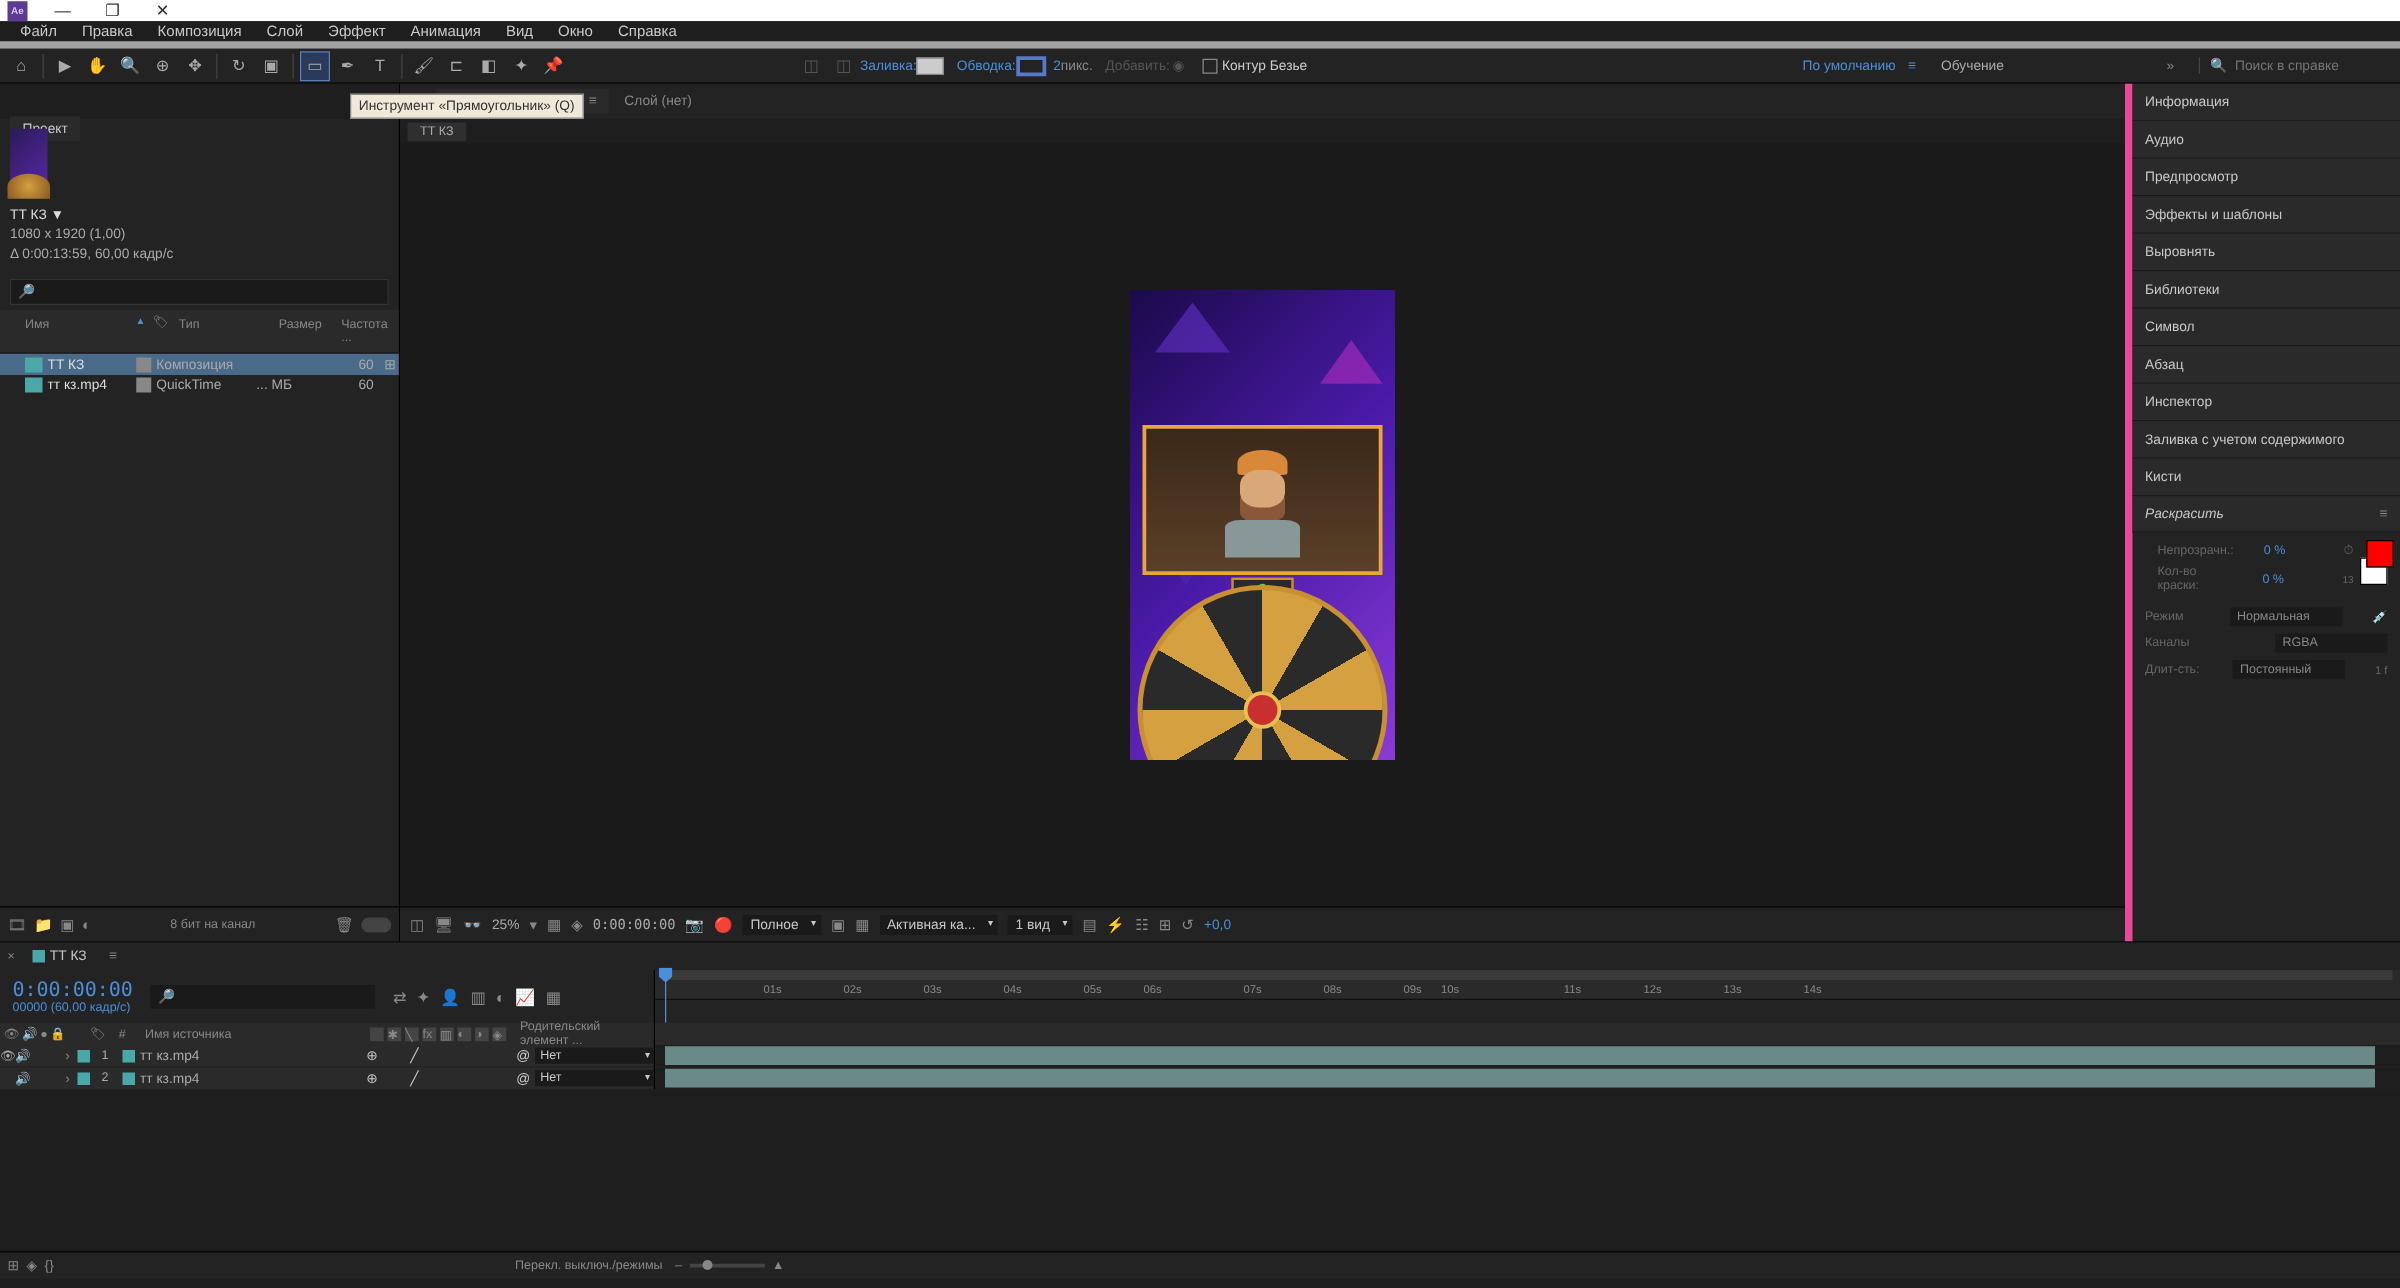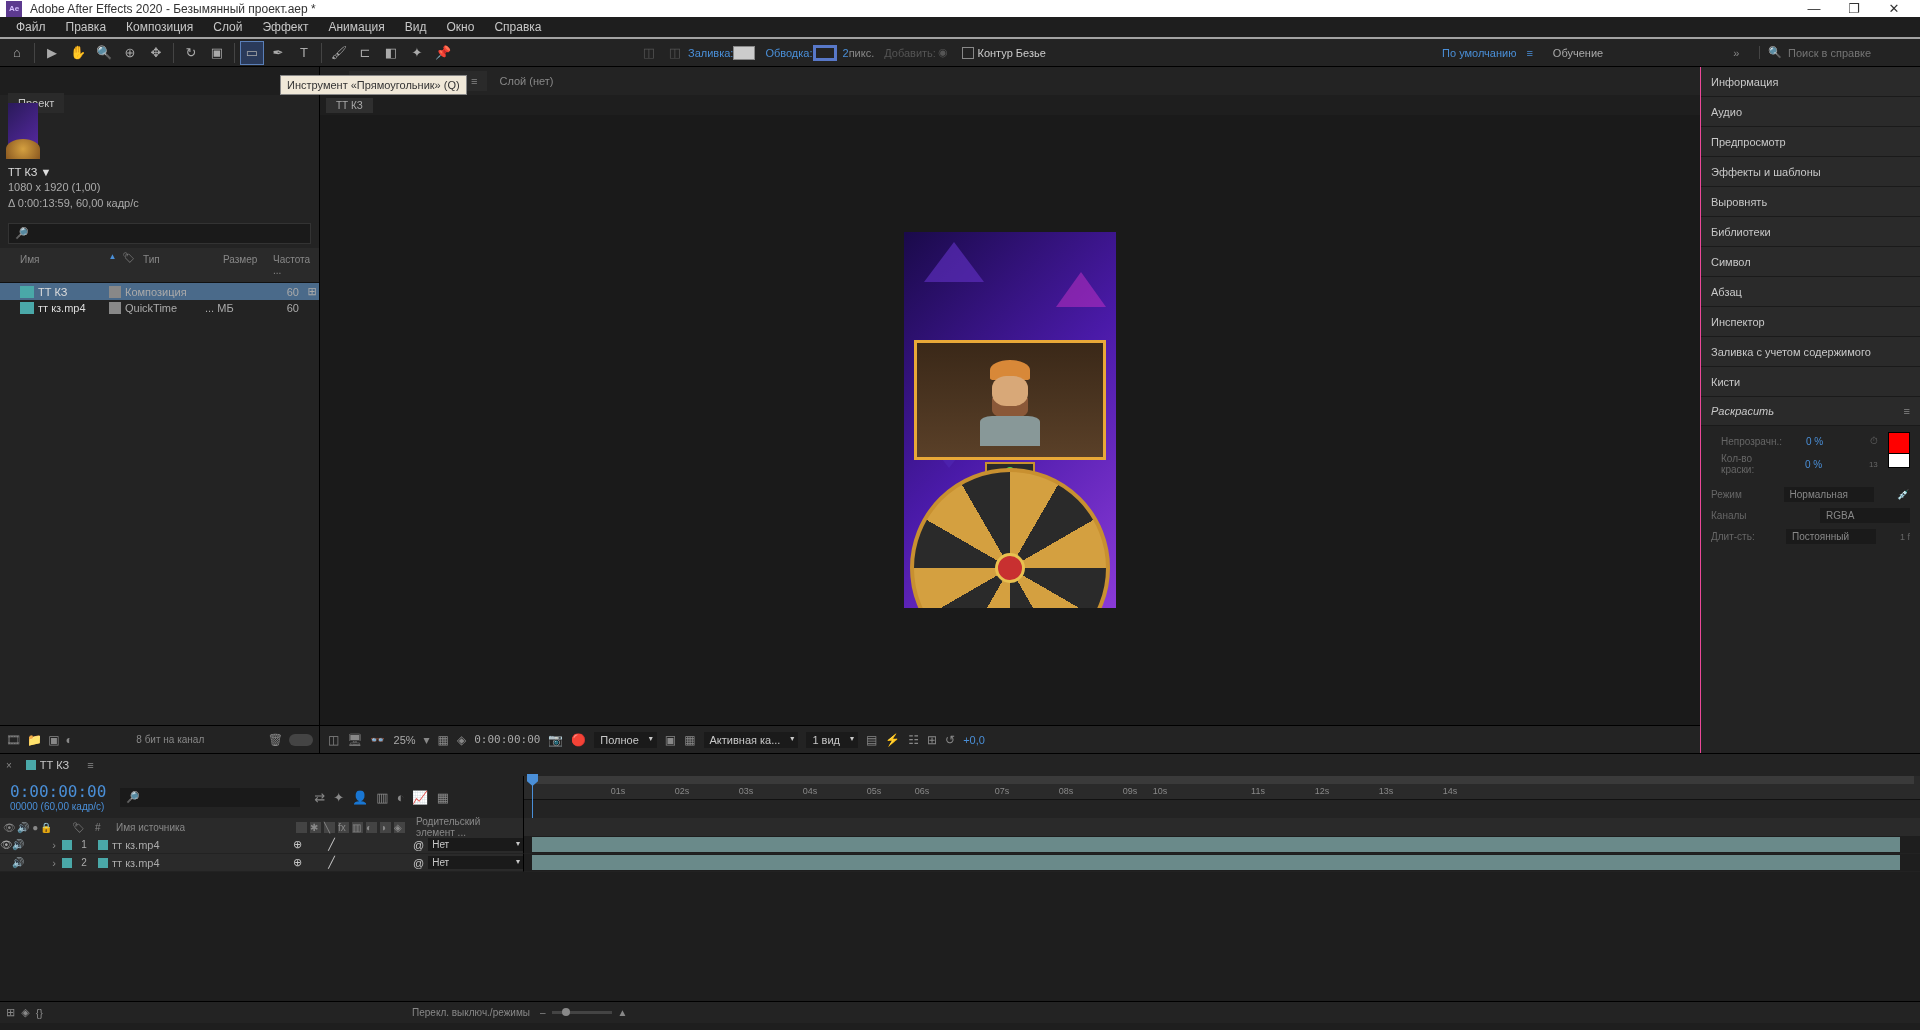--- a/index.html
+++ b/index.html
@@ -5,21 +5,21 @@
 * { margin: 0; padding: 0; box-sizing: border-box; font-family: 'Segoe UI', Tahoma, sans-serif; user-select: none; }
 body { background: #1e1e1e; color: #c8c8c8; font-size: 11px; overflow: hidden; width: 1920px; height: 1030px; }
 
 
 .titlebar { height: 17px; background: #fff; display: flex; align-items: center; padding: 0 6px; color: #333; }
 .titlebar .ae-logo { width: 16px; height: 16px; background: #5c3a8f; display: flex; align-items: center; justify-content: center; font-size: 8px; color: #d6bfff; font-weight: bold; margin-right: 8px; }
 .titlebar .title-text { flex: 1; font-size: 12px; }
 .titlebar .win-btn { width: 40px; height: 24px; display: flex; align-items: center; justify-content: center; font-size: 13px; }
 
 
-.menubar { height: 22px; background: #1e1e1e; display: flex; align-items: center; padding: 0 6px; border-bottom: 2px solid #a3a3a3; }
+.menubar { height: 22px; background: #1e1e1e; display: flex; align-items: center; padding: 0 6px; border-bottom: 6px solid #a3a3a3; }
 .menubar .menu-item { padding: 3px 10px; font-size: 12px; color: #c8c8c8; cursor: pointer; }
 
 
 .toolbar { height: 28px; background: #232323; display: flex; align-items: center; padding: 0 4px; border-bottom: 1px solid #000; }
 .tool-btn { width: 24px; height: 24px; display: flex; align-items: center; justify-content: center; margin: 0 1px; color: #aaa; cursor: pointer; font-size: 13px; }
 .tool-btn.rect-active { border: 1px solid #5a7fb8; background: #2a3a5a; }
 .tool-sep { width: 1px; height: 20px; background: #444; margin: 0 4px; }
 .toolbar-right { margin-left: auto; display: flex; align-items: center; gap: 10px; }
 .toolbar-label { font-size: 11px; color: #888; }
 .toolbar-label.blue { color: #4a8fd8; }
@@ -90,21 +90,21 @@
 .pointer { position: absolute; bottom: 128px; left: 50%; transform: translateX(-50%); width: 50px; height: 18px; background: #2a2a2a; border: 2px solid #c89030; }
 .pointer-dot { width: 8px; height: 8px; background: #4ad84a; border-radius: 50%; margin: 3px auto; }
 .viewer-footer { height: 28px; background: #232323; display: flex; align-items: center; padding: 0 8px; gap: 8px; border-top: 1px solid #000; }
 .vf-btn { color: #888; font-size: 12px; }
 .vf-text { font-size: 11px; color: #aaa; }
 .vf-dropdown { padding: 2px 18px 2px 6px; background: #1a1a1a; font-size: 11px; position: relative; }
 .vf-dropdown::after { content: '▾'; position: absolute; right: 4px; font-size: 8px; }
 .vf-blue { color: #4a8fd8; }
 
 
-.right-panels { width: 220px; background: #232323; border-left: 1px solid #ec4899; display: flex; flex-direction: column; }
+.right-panels { width: 220px; background: #232323; border-left: 6px solid #ec4899; display: flex; flex-direction: column; }
 .rp-item { height: 30px; display: flex; align-items: center; padding: 0 10px; font-size: 11px; border-bottom: 1px solid #1a1a1a; cursor: pointer; background: #2a2a2a; }
 .rp-section { padding: 8px 10px; font-size: 11px; font-style: italic; }
 .rp-section.header-row { display: flex; align-items: center; background: #2a2a2a; border-bottom: 1px solid #1a1a1a; }
 .rp-section .menu-ic { margin-left: auto; color: #888; }
 .rp-row { display: flex; align-items: center; padding: 3px 10px; font-size: 10px; color: #666; gap: 24px; }
 .rp-row .label { flex: 1; }
 .rp-row .val { color: #4a8fd8; width: 40px; }
 .rp-dropdown { background: #1a1a1a; padding: 2px 6px; font-size: 10px; color: #888; width: 90px; }
 .color-swatches { position: relative; width: 36px; height: 36px; margin-left: auto; }
 .color-swatches .fg { position: absolute; top: 0; left: 0; width: 22px; height: 22px; background: #ff0000; border: 1px solid #000; z-index: 2; }
@@ -160,23 +160,20 @@
 .tl-footer-right { flex: 1; display: flex; align-items: center; gap: 8px; padding-left: 10px;}
 .tl-zoom { display: flex; align-items: center; gap: 6px; font-size: 10px; color: #888;}
 .tl-zoom-slider { width: 60px; height: 3px; background: #444; position: relative;}
 .tl-zoom-slider::after { content:''; position: absolute; left: 10px; top: -3px; width: 8px; height: 8px; background: #888; border-radius: 50%;}
 </style>
 </head>
 <body>
 
 <div class="titlebar">
   <div class="ae-logo">Ae</div>
-  <div class="title-text">
-    <span>Adobe After Effects 2020</span> - <span>Безымянный проект.aep *</span>
-  </div>
   <div class="win-btn">—</div>
   <div class="win-btn">❐</div>
   <div class="win-btn close">✕</div>
 </div>
 
 <div class="menubar">
   <div class="menu-item">Файл</div>
   <div class="menu-item">Правка</div>
   <div class="menu-item">Композиция</div>
   <div class="menu-item">Слой</div>

